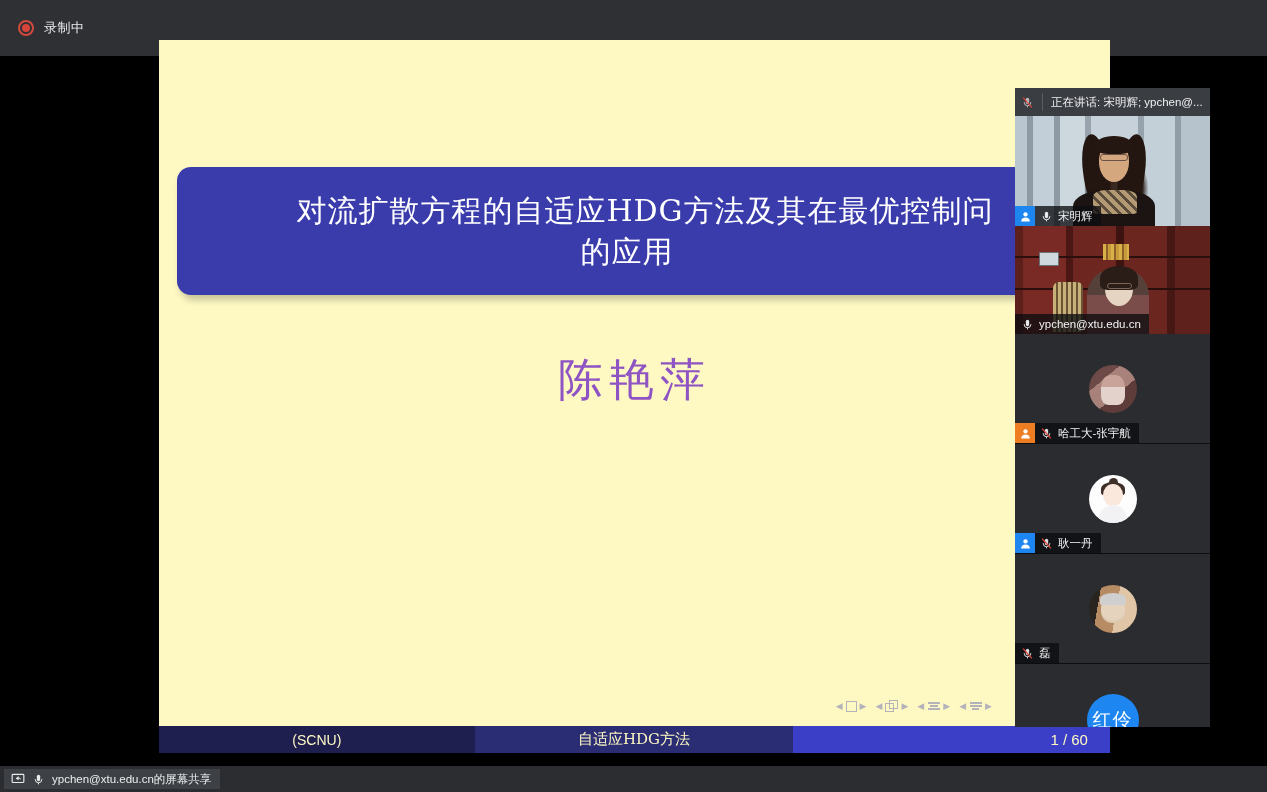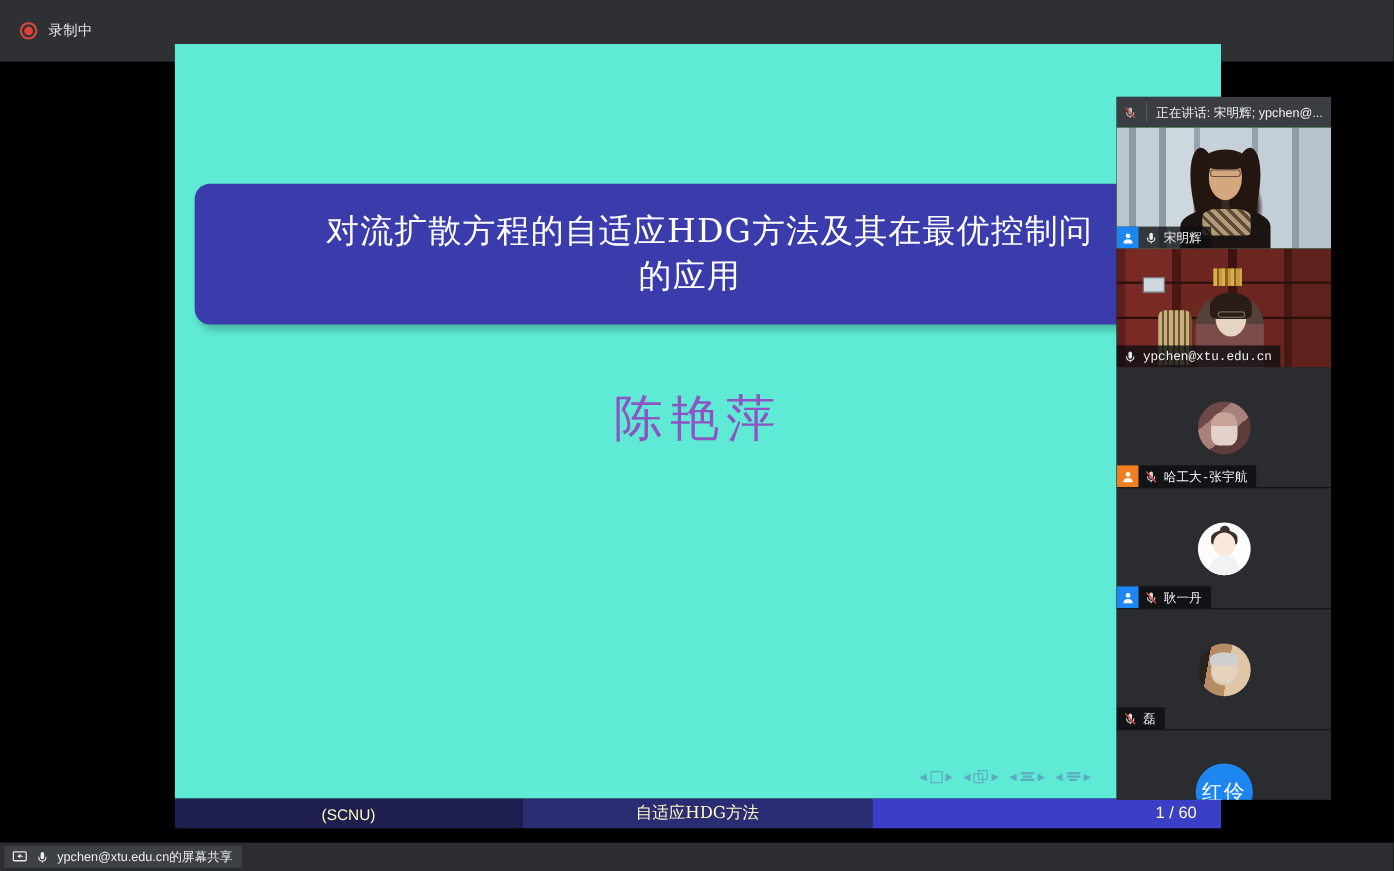--- a/index.html
+++ b/index.html
@@ -23,21 +23,21 @@
     display:flex; align-items:center; justify-content:center; flex:0 0 auto;
   }
   .rec-dot::after {
     content:""; width:8px; height:8px; border-radius:50%; background:#d8433a;
   }
   .rec-label { color:#e9eaec; font-size:13px; letter-spacing:.5px; }
 
   
   .slide {
     position:absolute; left:159px; top:40px; width:951px; height:686px;
-    background:#5eead4; overflow:hidden;
+    background:#fef9c3; overflow:hidden;
   }
   .slide-inner { position:relative; width:100%; height:100%; }
 
   .title-box {
     position:absolute; left:18px; top:127px; width:900px; height:128px;
     background:#3a3cab; border-radius:14px;
     box-shadow:3px 5px 7px rgba(0,0,0,.22);
     display:flex; flex-direction:column; align-items:center; justify-content:center;
     padding:6px 16px;
   }
@@ -249,21 +249,20 @@
     color:#fff; font-size:19px; letter-spacing:1px;
     font-family:"DejaVu Sans", sans-serif;
   }
 
   
   .nameplate {
     position:absolute; left:0; bottom:0; height:20px;
     display:flex; align-items:center; gap:5px;
     background:rgba(12,13,15,.78); padding-right:8px;
     max-width:100%;
-    font-family:Liberation Mono, monospace;
   }
   .nameplate .pbadge {
     width:20px; height:20px; display:flex; align-items:center; justify-content:center;
     flex:0 0 auto;
   }
   .pbadge.blue { background:#1e86f0; }
   .pbadge.orange { background:#ef7d21; }
   .nameplate .nm {
     color:#f1f1f3; font-size:11.5px; white-space:nowrap;
     overflow:hidden; text-overflow:ellipsis;

